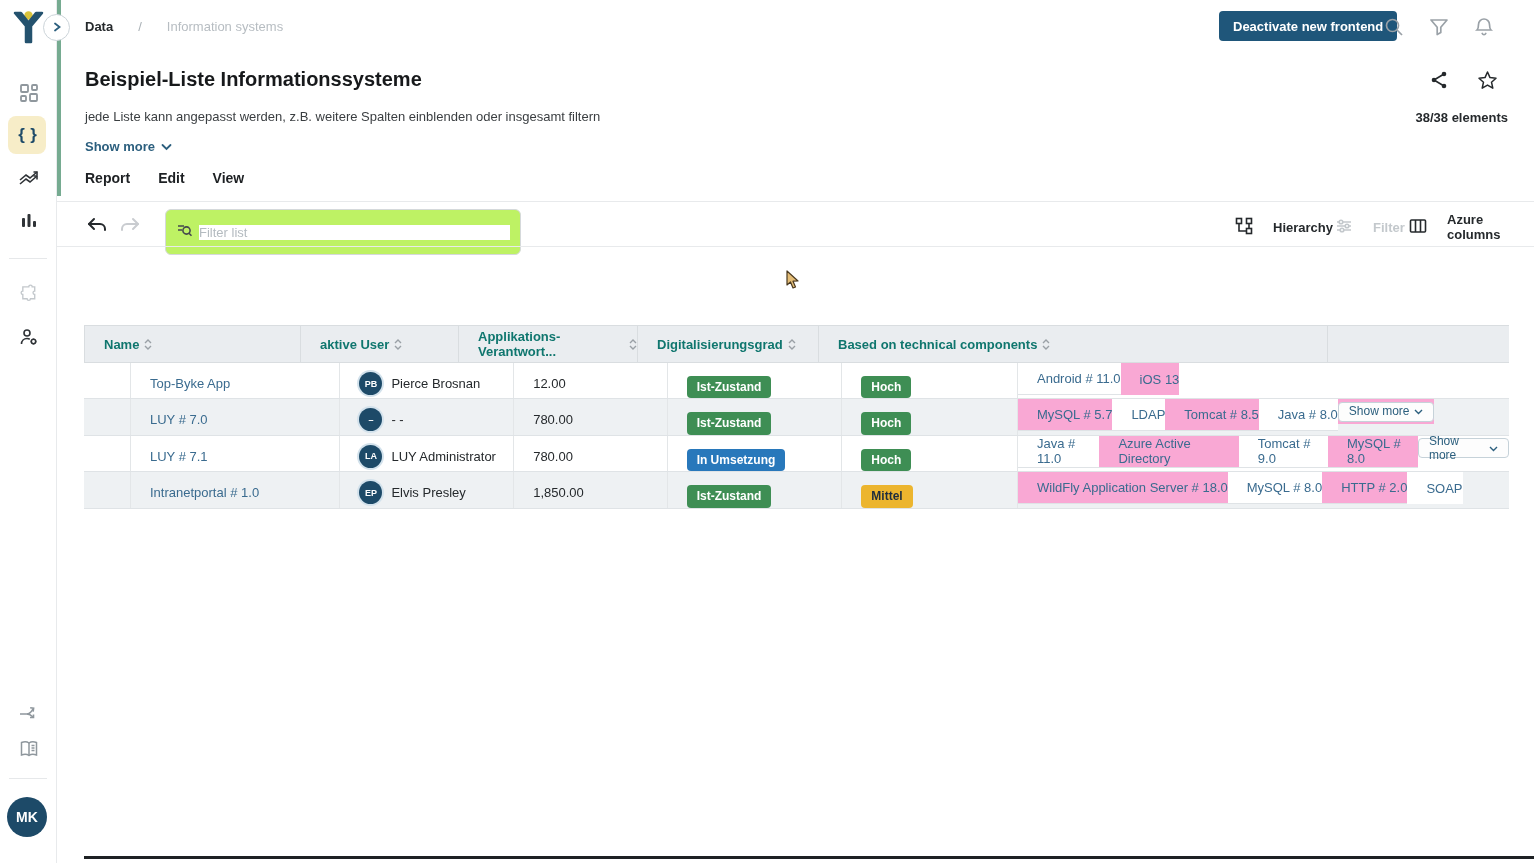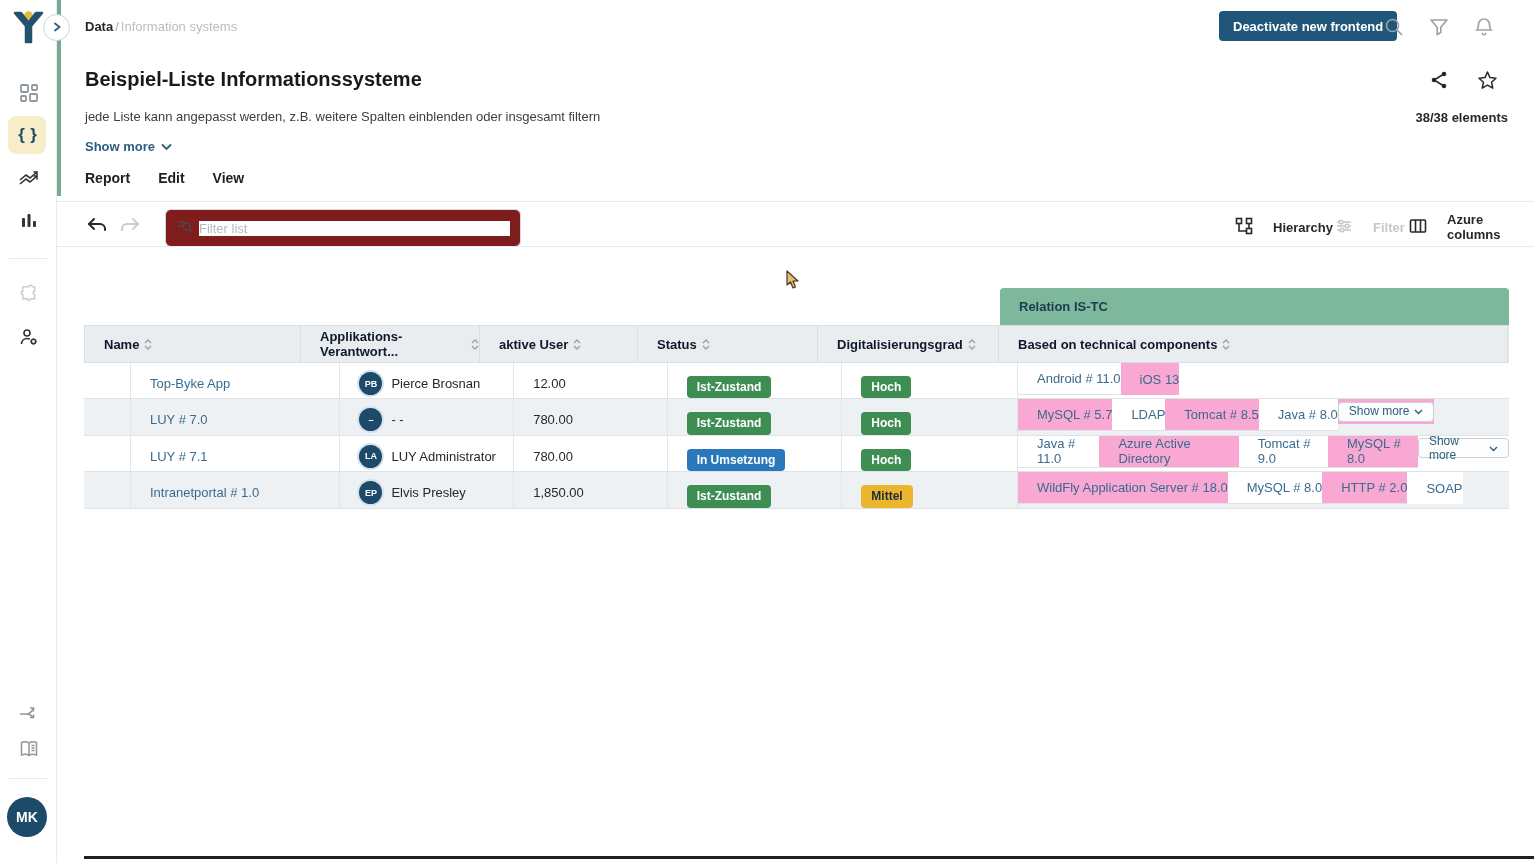--- a/index.html
+++ b/index.html
@@ -11,54 +11,54 @@
   .logo { position:absolute; left:11px; top:9px; }
   .side-icon { position:absolute; left:0; width:57px; height:38px; display:flex; align-items:center; justify-content:center; cursor:pointer; }
   .side-icon svg { display:block; }
   .active-pill { position:absolute; left:8px; top:116px; width:38px; height:38px; background:#f7edc8; border-radius:8px; }
   .side-div { position:absolute; left:9px; width:38px; height:1px; background:#e6e8ea; }
   .mk-avatar { position:absolute; left:7px; top:797px; width:40px; height:40px; border-radius:50%; background:#1d4a68; color:#fff; font-weight:bold; font-size:14px; display:flex; align-items:center; justify-content:center; cursor:pointer; }
   .green-bar { position:absolute; left:57px; top:0; width:4px; height:196px; background:#76ab91; z-index:6; }
   .collapse-btn { position:absolute; left:43px; top:14px; width:27px; height:27px; border-radius:50%; background:#fff; border:1px solid #ccd4d9; display:flex; align-items:center; justify-content:center; z-index:7; cursor:pointer; }
 
   
-  .breadcrumb { position:absolute; left:85px; top:19px; display:flex; gap:2px; align-items:center; font-size:13px; }
+  .breadcrumb { position:absolute; left:85px; top:19px; display:flex; gap:25px; align-items:center; font-size:13px; }
   .bc-root { font-weight:bold; color:#25292c; cursor:pointer; }
   .bc-sep { color:#aab1b6; }
   .bc-current { color:#b7bdc2; }
   .deactivate-btn { position:absolute; left:1219px; top:11px; height:30px; background:#1f567a; color:#fff; font-weight:bold; font-size:13px; border:none; border-radius:4px; padding:0 14px; cursor:pointer; font-family:inherit; }
   .topbar-icon { position:absolute; top:16px; width:22px; height:22px; cursor:pointer; }
 
   
   .page-title { position:absolute; left:85px; top:68px; font-size:20px; font-weight:bold; color:#17191b; }
   .hdr-action { position:absolute; top:70px; width:20px; height:20px; cursor:pointer; }
   .subtitle { position:absolute; left:85px; top:109px; font-size:13px; color:#3a3e41; }
   .elements-count { position:absolute; top:110px; right:26px; font-size:13px; font-weight:600; color:#25292c; }
   .show-more-link { position:absolute; left:85px; top:139px; font-size:13px; font-weight:bold; color:#2c5f7e; display:flex; align-items:center; gap:6px; cursor:pointer; }
   .menu-row { position:absolute; left:85px; top:170px; display:flex; gap:28px; font-size:14px; font-weight:bold; color:#1d2023; }
   .menu-row span { cursor:pointer; }
 
   .h-div { position:absolute; left:57px; width:1477px; height:1px; background:#e8eaec; }
 
   
   .undo-btn { position:absolute; left:85px; top:215px; width:26px; height:24px; cursor:pointer; }
   .redo-btn { position:absolute; left:118px; top:215px; width:26px; height:24px; cursor:default; }
-  .filter-input-wrap { position:absolute; left:165px; top:209px; width:356px; height:38px; border:1px solid #d5d9db; border-radius:6px; background:#7f1d1d; display:flex; align-items:center; padding:16px 10px; gap:6px; }
+  .filter-input-wrap { position:absolute; left:165px; top:209px; width:356px; height:46px; border:1px solid #d5d9db; border-radius:6px; background:#bef264; display:flex; align-items:center; padding:16px 10px; gap:6px; }
   .filter-input-wrap input { border:none; outline:none; flex:1; font-size:13px; font-family:inherit; color:#333; }
   .filter-input-wrap input::placeholder { color:#b4bbc0; }
   .tool-right { position:absolute; top:215px; display:flex; align-items:center; gap:20px; font-size:13px; font-weight:bold; color:#25292c; cursor:pointer; height:24px; }
   .tool-right.disabled { color:#c3c8cc; cursor:default; }
 
   
   .table { position:absolute; left:84px; top:288px; width:1425px; }
   .group-row { display:flex; height:37px; }
   .group-spacer { width:916px; }
   .group-green { width:509px; background:#7db89c; border-radius:4px 4px 0 0; display:flex; align-items:center; padding-left:19px; font-weight:bold; font-size:13px; color:#1c3a50; }
   .thead { display:flex; height:38px; border-top:1px solid #d9dde0; border-bottom:1px solid #d9dde0; background:#eaedf0; }
-  .th { display:flex; align-items:center; gap:5px; padding-left:19px; font-weight:bold; font-size:13px; color:#0f172a; border-right:1px solid #d9dde0; cursor:pointer; }
+  .th { display:flex; align-items:center; gap:5px; padding-left:19px; font-weight:bold; font-size:13px; color:#0f766e; border-right:1px solid #d9dde0; cursor:pointer; }
   .th:first-child { border-left:1px solid #d9dde0; }
   .c1 { width:217px; } .c2 { width:179px; } .c3 { width:158px; } .c4 { width:180px; } .c5 { width:181px; } .c6 { width:509px; }
   .trow { display:flex; border-bottom:1px solid #dfe3e6; }
   .trow.odd { background:#eef1f3; }
   .td { padding:13px 10px 0 19px; border-right:1px solid #e3e6e8; font-size:13px; color:#25292c; }
   .trow .td:first-child { border-left:1px solid #e3e6e8;margin-left:46px; }
   .name-link { color:#3a6b8f; cursor:pointer; }
   .owner-cell { display:flex; align-items:flex-start; gap:9px; padding-top:10px; }
   .av { width:23px; height:23px; min-width:23px; border-radius:50%; background:#1d4a68; box-shadow:0 0 0 2px #d3e2ec; color:#fff; font-size:9px; font-weight:bold; display:flex; align-items:center; justify-content:center; margin-top:-1px; }
   .owner-name { padding-top:3px; }
@@ -278,59 +278,49 @@
         <path d="M6.5 2 v12 M11.5 2 v12"></path>
       </svg>
   </span>
   <span>Azure columns</span>
 </div>
 <div class="h-div" style="top:246px"></div>
 
 <div class="table">
   <div class="group-row">
     <div class="group-spacer"></div>
-    <div class="group-green">Relation IS-TC</div>
   </div>
   <div class="thead">
     <div class="th c1">
         <span>Name</span>
         <span class="sort-icon">
           <svg width="8" height="11" viewBox="0 0 8 11" fill="none" stroke="#9aa0a6" stroke-width="1.4">
             <path d="M1 4 L4 1 L7 4"></path>
             <path d="M1 7 L4 10 L7 7"></path>
           </svg>
         </span>
       </div>
+    <div class="th c3">
+        <span>aktive User</span>
+        <span class="sort-icon">
+          <svg width="8" height="11" viewBox="0 0 8 11" fill="none" stroke="#9aa0a6" stroke-width="1.4">
+            <path d="M1 4 L4 1 L7 4"></path>
+            <path d="M1 7 L4 10 L7 7"></path>
+          </svg>
+        </span>
+      </div>
     <div class="th c2">
         <span>Applikations-Verantwort...</span>
         <span class="sort-icon">
           <svg width="8" height="11" viewBox="0 0 8 11" fill="none" stroke="#9aa0a6" stroke-width="1.4">
             <path d="M1 4 L4 1 L7 4"></path>
             <path d="M1 7 L4 10 L7 7"></path>
           </svg>
         </span>
       </div>
-    <div class="th c3">
-        <span>aktive User</span>
-        <span class="sort-icon">
-          <svg width="8" height="11" viewBox="0 0 8 11" fill="none" stroke="#9aa0a6" stroke-width="1.4">
-            <path d="M1 4 L4 1 L7 4"></path>
-            <path d="M1 7 L4 10 L7 7"></path>
-          </svg>
-        </span>
-      </div>
-    <div class="th c4">
-        <span>Status</span>
-        <span class="sort-icon">
-          <svg width="8" height="11" viewBox="0 0 8 11" fill="none" stroke="#9aa0a6" stroke-width="1.4">
-            <path d="M1 4 L4 1 L7 4"></path>
-            <path d="M1 7 L4 10 L7 7"></path>
-          </svg>
-        </span>
-      </div>
     <div class="th c5">
         <span>Digitalisierungsgrad</span>
         <span class="sort-icon">
           <svg width="8" height="11" viewBox="0 0 8 11" fill="none" stroke="#9aa0a6" stroke-width="1.4">
             <path d="M1 4 L4 1 L7 4"></path>
             <path d="M1 7 L4 10 L7 7"></path>
           </svg>
         </span>
       </div>
     <div class="th c6">

